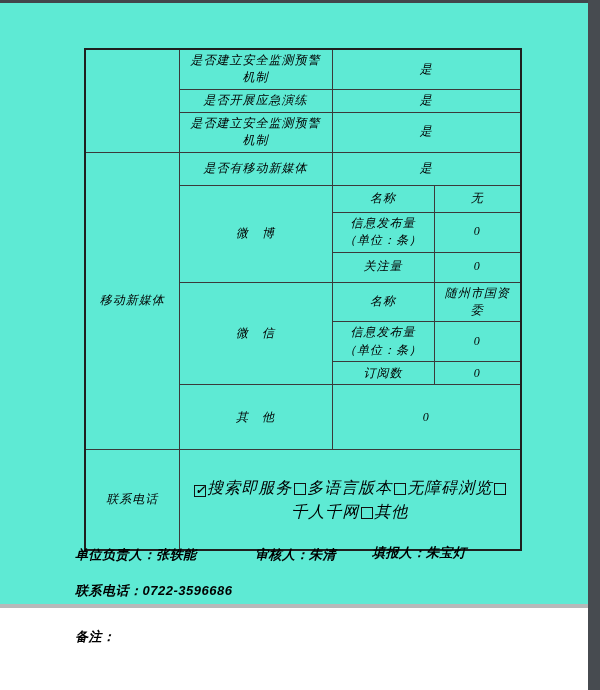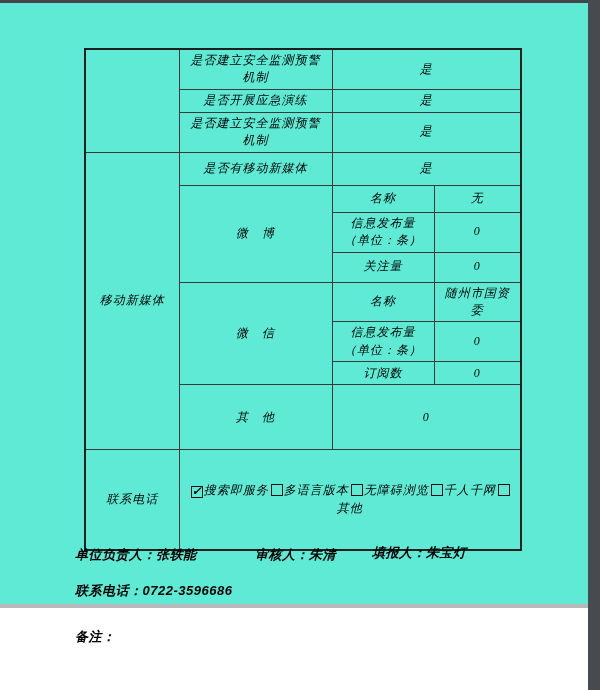--- a/index.html
+++ b/index.html
@@ -26,21 +26,21 @@
   td.thick-top { border-top-width:2px; }
   td.val { letter-spacing:0.5px; }
   td.multiline { white-space:pre-line; padding:2px 4px;margin-top:48px; }
 
   .cbx {
     display:inline-block; width:12px; height:12px;
     border:1.5px solid #111; margin:0 1px -1px 2px;
     font-size:12px; line-height:9px; font-weight:bold;
     letter-spacing:0; text-align:center; vertical-align:-1px;
   }
-  .cbx-label { letter-spacing:1px; font-size:12px; }
+  .cbx-label { letter-spacing:1px; font-size:16px; }
   .innov-cell { padding:2px 6px; }
 
   .footer-text {
     position:absolute; font-family:"Liberation Sans","DejaVu Sans",sans-serif;
     font-weight:bold; font-size:13px; letter-spacing:0.5px; white-space:nowrap;
   }
 </style>
 </head>
 <body>
 

